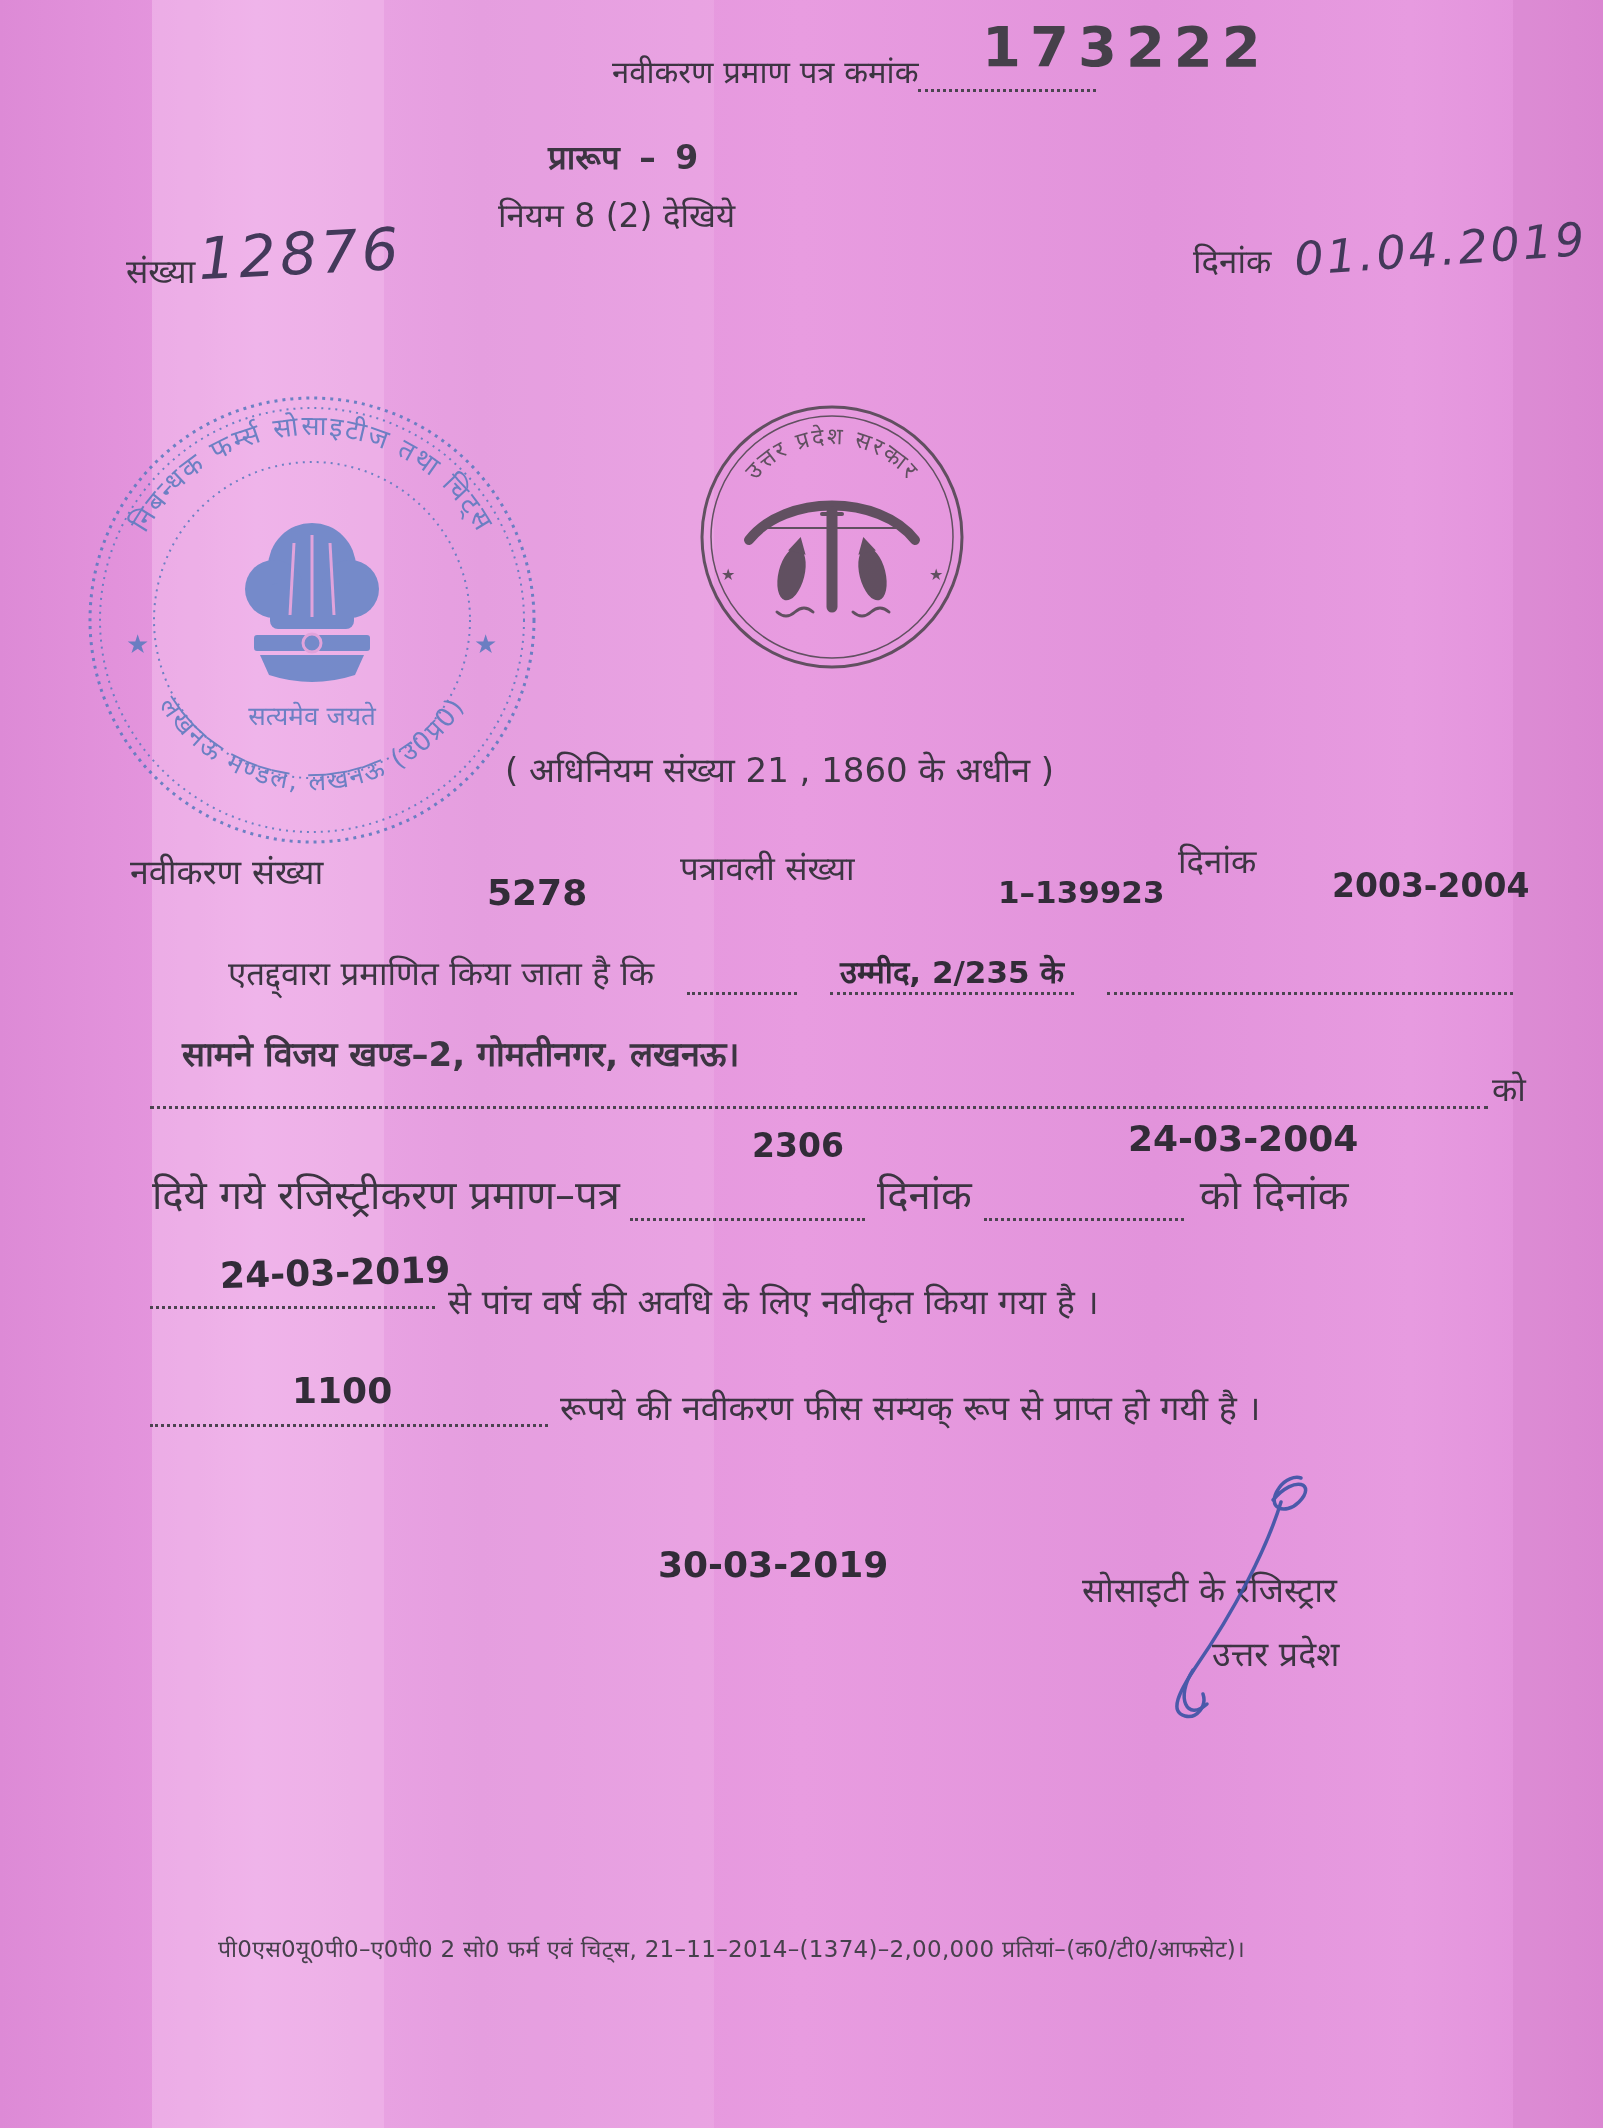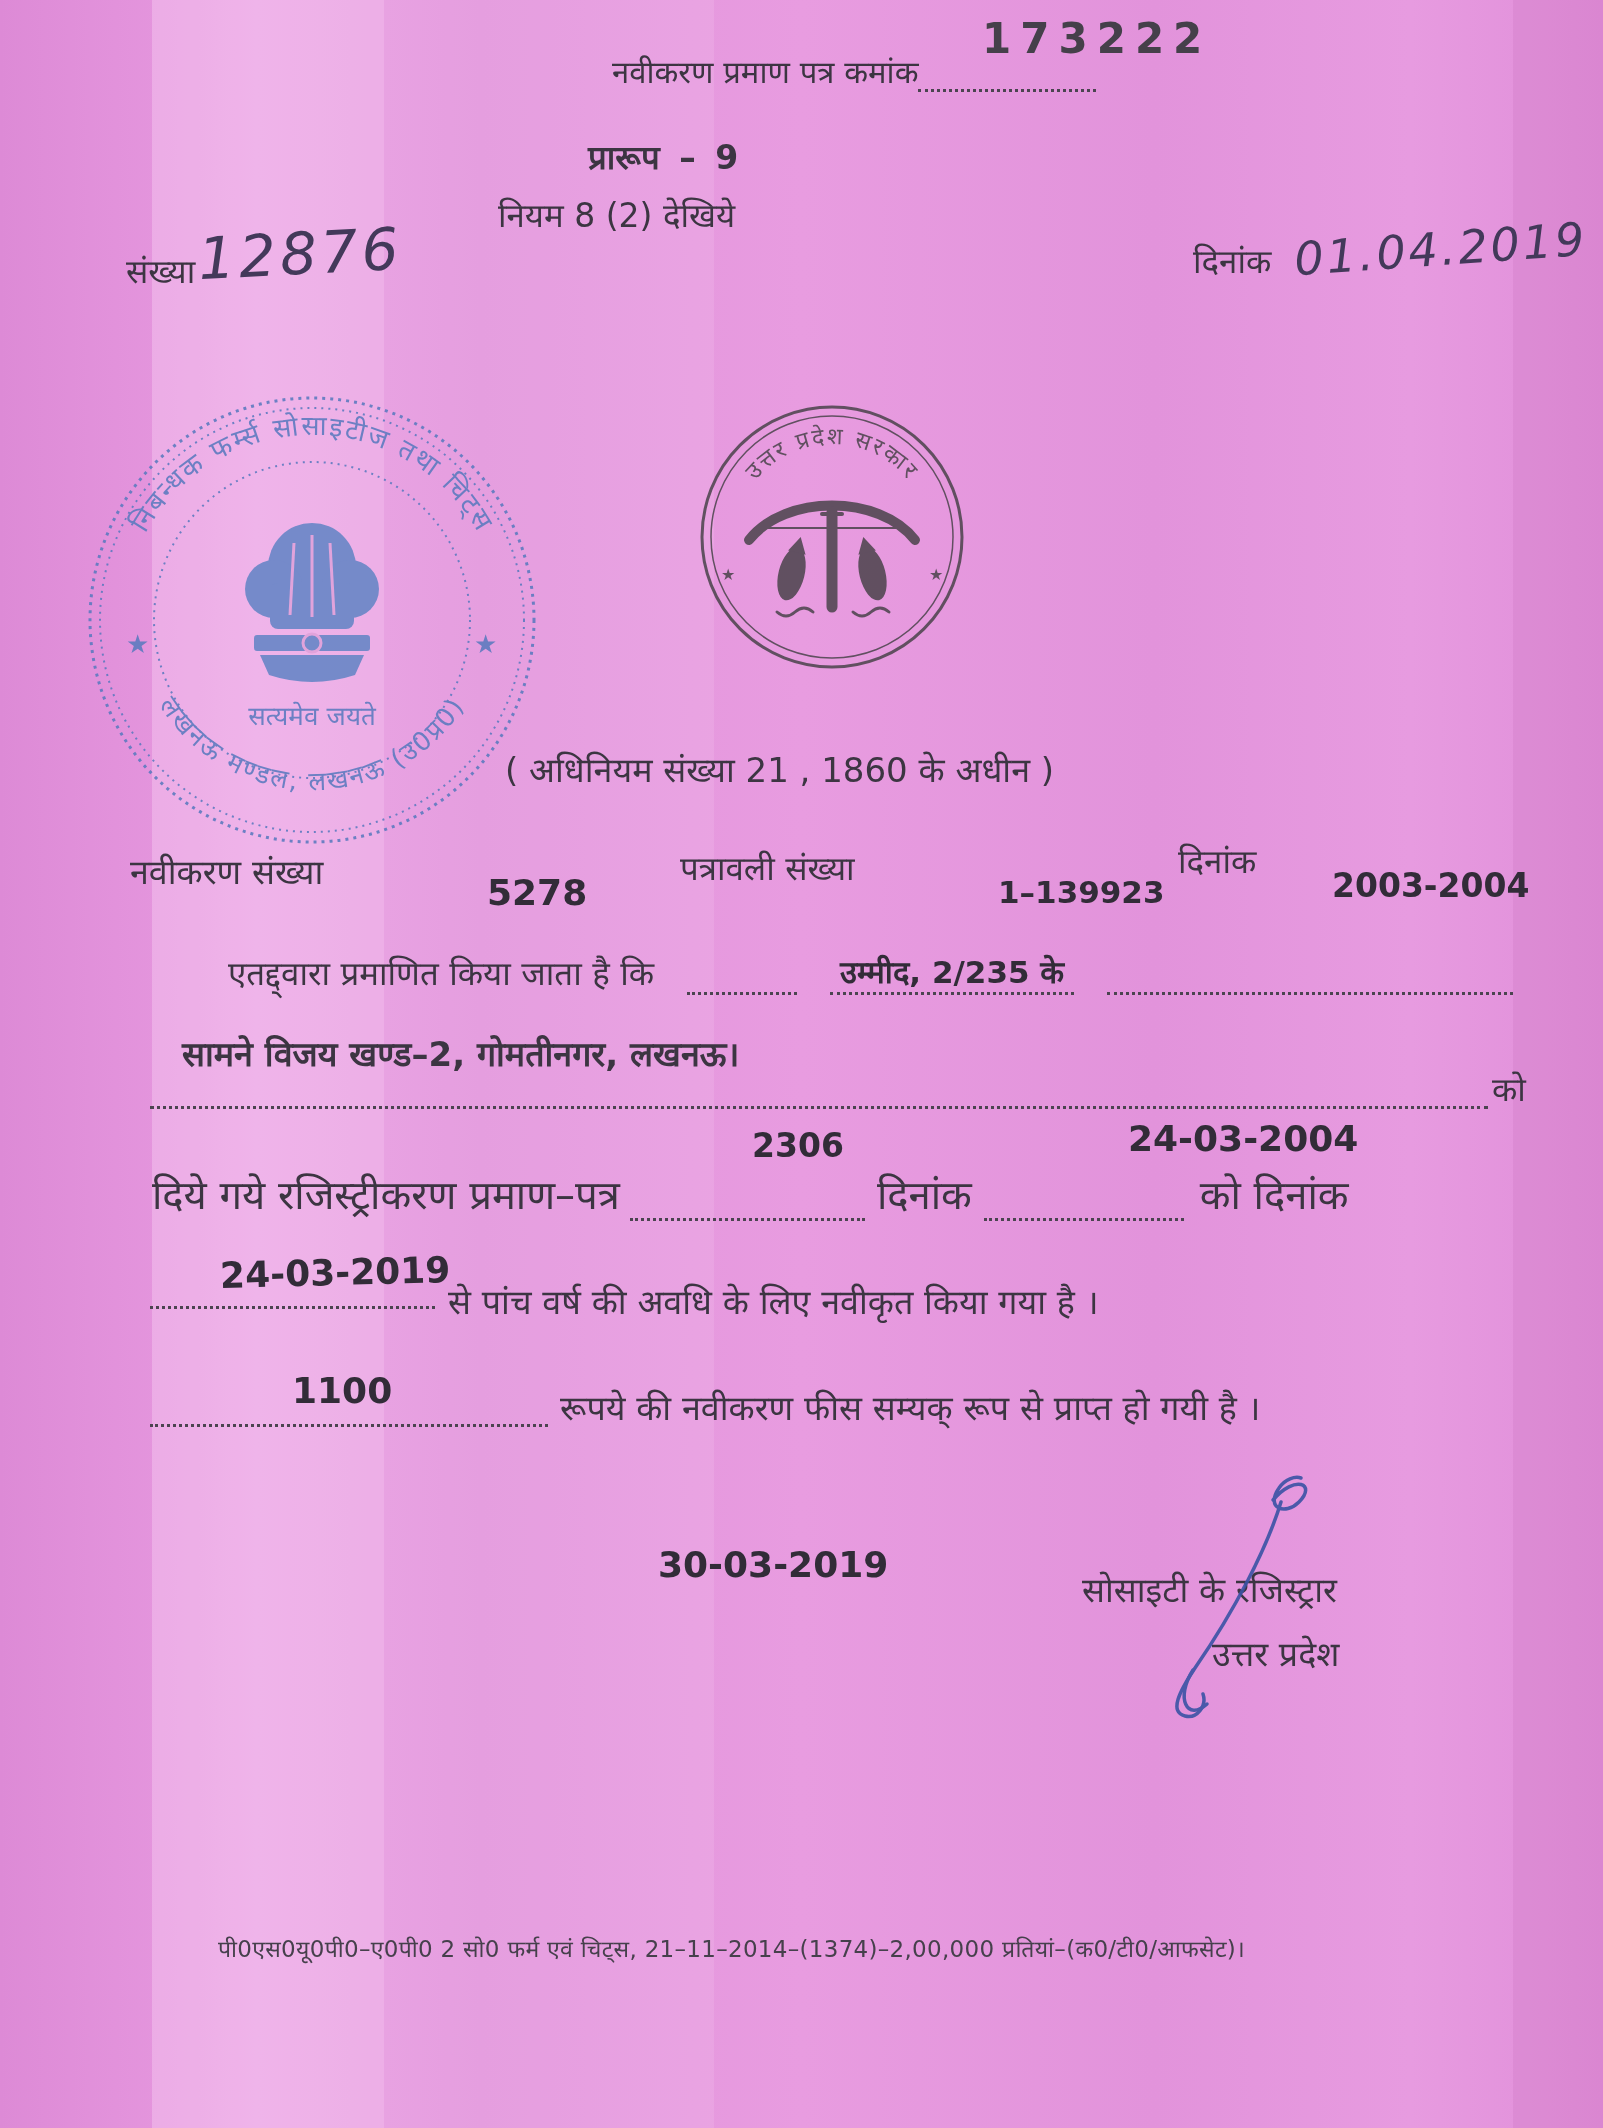--- a/index.html
+++ b/index.html
@@ -26,28 +26,28 @@
 </style>
 </head>
 <body>
 
 <div class="page">
 
   <div class="band band1"></div>
   <div class="band band2"></div>
   <div class="band band3"></div>
 
-  <div class="t" style="left:982px;top:14px;font-size:42px;font-weight:600;letter-spacing:9px;color:#45404a;">173222</div>
+  <div class="t" style="left:982px;top:14px;font-size:56px;font-weight:600;letter-spacing:9px;color:#45404a;">173222</div>
 
   <div class="t flexline" style="left:612px;top:50px;font-size:31px;">
     <span>नवीकरण प्रमाण पत्र कमांक</span>
     <span class="dots" style="width:178px;"></span>
   </div>
 
-  <div class="t" style="left:548px;top:134px;font-size:33px;font-weight:600;word-spacing:8px;margin-left:40px;">प्रारूप – 9</div>
+  <div class="t" style="left:548px;top:134px;font-size:33px;font-weight:600;word-spacing:8px;">प्रारूप – 9</div>
   <div class="t" style="left:498px;top:192px;font-size:33px;">नियम 8 (2) देखिये</div>
 
   <div class="t" style="left:126px;top:248px;font-size:33px;">संख्या</div>
   <div class="t hand" style="left:198px;top:220px;font-size:58px;letter-spacing:4px;transform:rotate(-3deg);">12876</div>
 
   <div class="t" style="left:1193px;top:238px;font-size:33px;">दिनांक</div>
   <div class="t hand" style="left:1294px;top:222px;font-size:46px;letter-spacing:3px;transform:rotate(-4deg);">01.04.2019</div>
 
   <div class="seal" style="left:82px;top:385px;width:460px;height:460px;opacity:0.88;">
     <svg width="460" height="460" viewBox="0 0 460 460">

